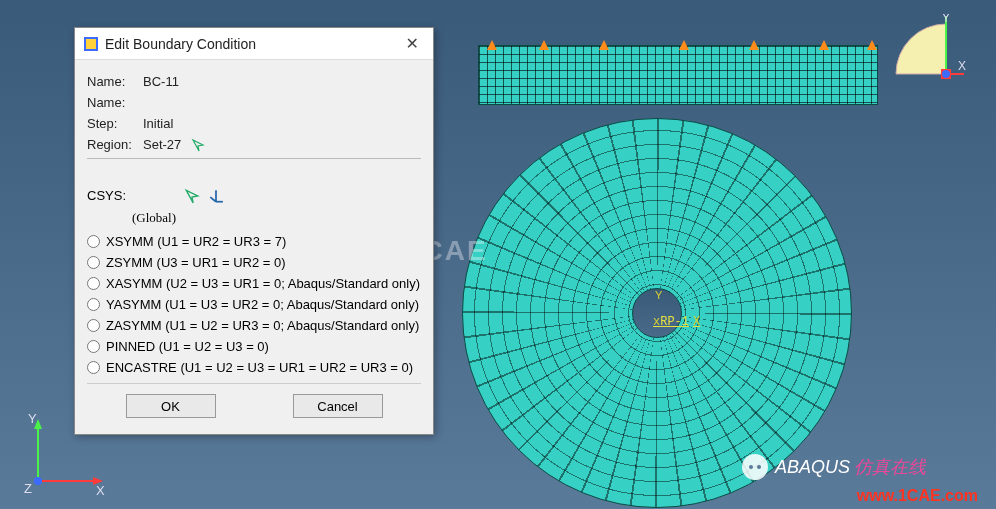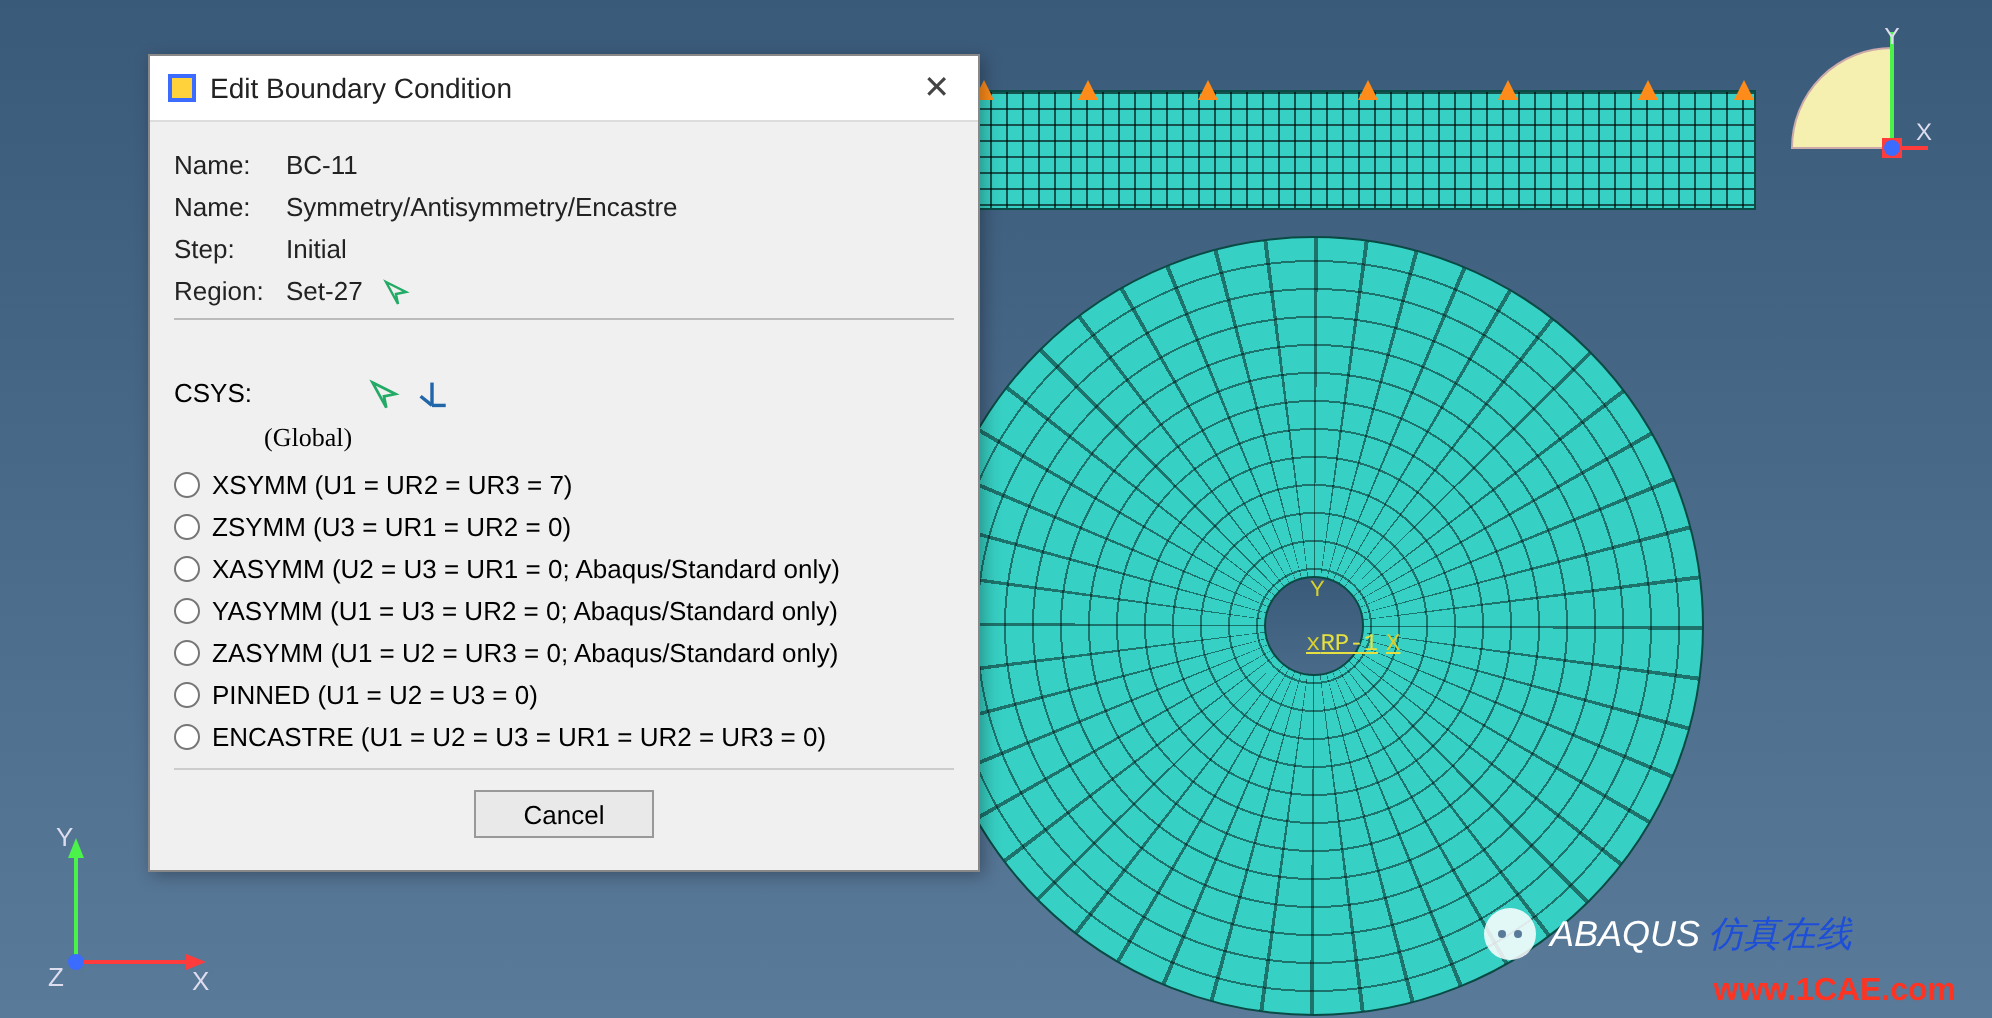--- a/index.html
+++ b/index.html
@@ -9,21 +9,21 @@
     font-family: "Segoe UI", Arial, sans-serif;
     font-size: 13px;
     position: relative;
     overflow: hidden;
   }
 
   
   .dialog {
     position: absolute;
     left: 74px; top: 27px;
-    width: 416px;
+    width: 360px;
     background: #14532d;
     border: 1px solid #888;
     box-shadow: 2px 2px 8px rgba(0,0,0,0.3);
   }
   .titlebar {
     display: flex; align-items: center;
     padding: 6px 8px;
     background: #fff;
     border-bottom: 1px solid #ddd;
   }
@@ -49,21 +49,21 @@
   }
   .mono { font-family: Liberation Serif, serif; margin-top: 45px; }
 
   
   .triad-br { position:absolute; left:18px; bottom:8px; width:90px; height:90px; }
   .triad-tr { position:absolute; right:30px; top:14px; width:80px; height:78px; }
 
   .watermark-c { position:absolute; left:405px; top:235px; color:rgba(255,255,255,0.35); font-size:28px; font-weight:bold; letter-spacing:2px; }
   .watermark-br { position:absolute; right:18px; bottom:4px; color:#ff3322; font-size:16px; font-weight:bold; }
   .brand { position:absolute; right:70px; bottom:28px; color:#fff; font-size:18px; font-style:italic; display:flex; align-items:center; }
-  .brand .txt2 { color:#1d4ed8; margin-left:4px; }
+  .brand .txt2 { color:#ec4899; margin-left:4px; }
 
   
   .rect-mesh {
     position:absolute; left:478px; top:45px; width:400px; height:60px;
     background:#37d0c4;
     background-image:
       repeating-linear-gradient(to right, rgba(0,0,0,0.6) 0 1px, transparent 1px 8px),
       repeating-linear-gradient(to bottom, rgba(0,0,0,0.6) 0 1px, transparent 1px 8px);
     border:1px solid #0a4a44;
   }
@@ -176,21 +176,20 @@
     <span class="title">Edit Boundary Condition</span>
     <span class="close">✕</span>
   </div>
   <div class="body">
     <div class="row">
       <span class="lbl">Name:</span>
       <span class="val">BC-11</span>
     </div>
     <div class="row">
       <span class="lbl">Name:</span>
-      <span class="val">Symmetry/Antisymmetry/Encastre</span>
     </div>
     <div class="row">
       <span class="lbl">Step:</span>
       <span class="val">Initial</span>
     </div>
     <div class="row">
       <span class="lbl">Region:</span>
       <span class="val">Set-27</span>
       <svg class="region-arrow" viewBox="0 0 14 14">
         <path d="M2 2 L12 7 L7 8 L8 13 Z" fill="none" stroke="#2a6" stroke-width="1.2"></path>
@@ -235,16 +234,17 @@
           <input type="radio" name="bc" style="">
           <span>PINNED (U1 = U2 = U3 = 0)</span>
         </label>
       <label class="opt">
           <input type="radio" name="bc" style="">
           <span>ENCASTRE (U1 = U2 = U3 = UR1 = UR2 = UR3 = 0)</span>
         </label>
     </div>
 
     <div class="btnrow">
+      <button class="btn">OK</button>
       <button class="btn">Cancel</button>
     </div>
   </div>
 </div>
 
 </body></html>

